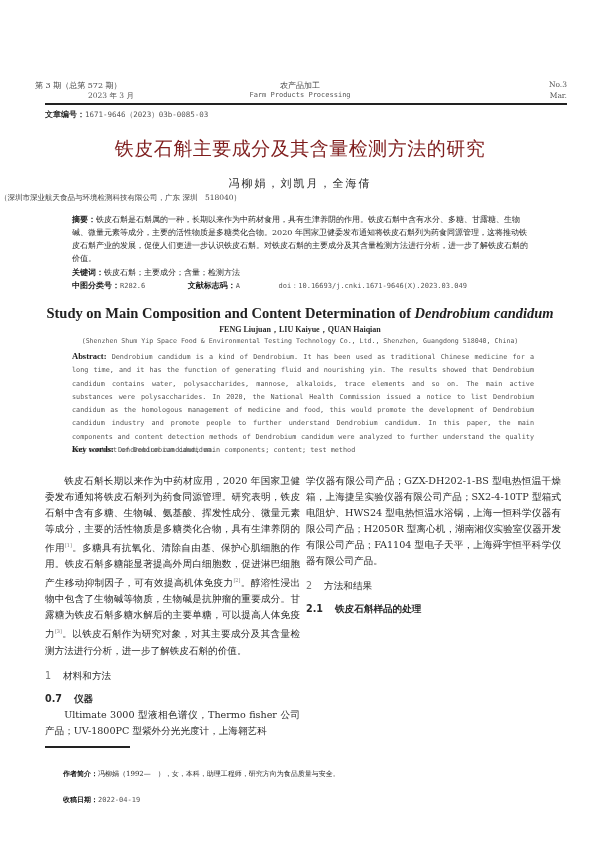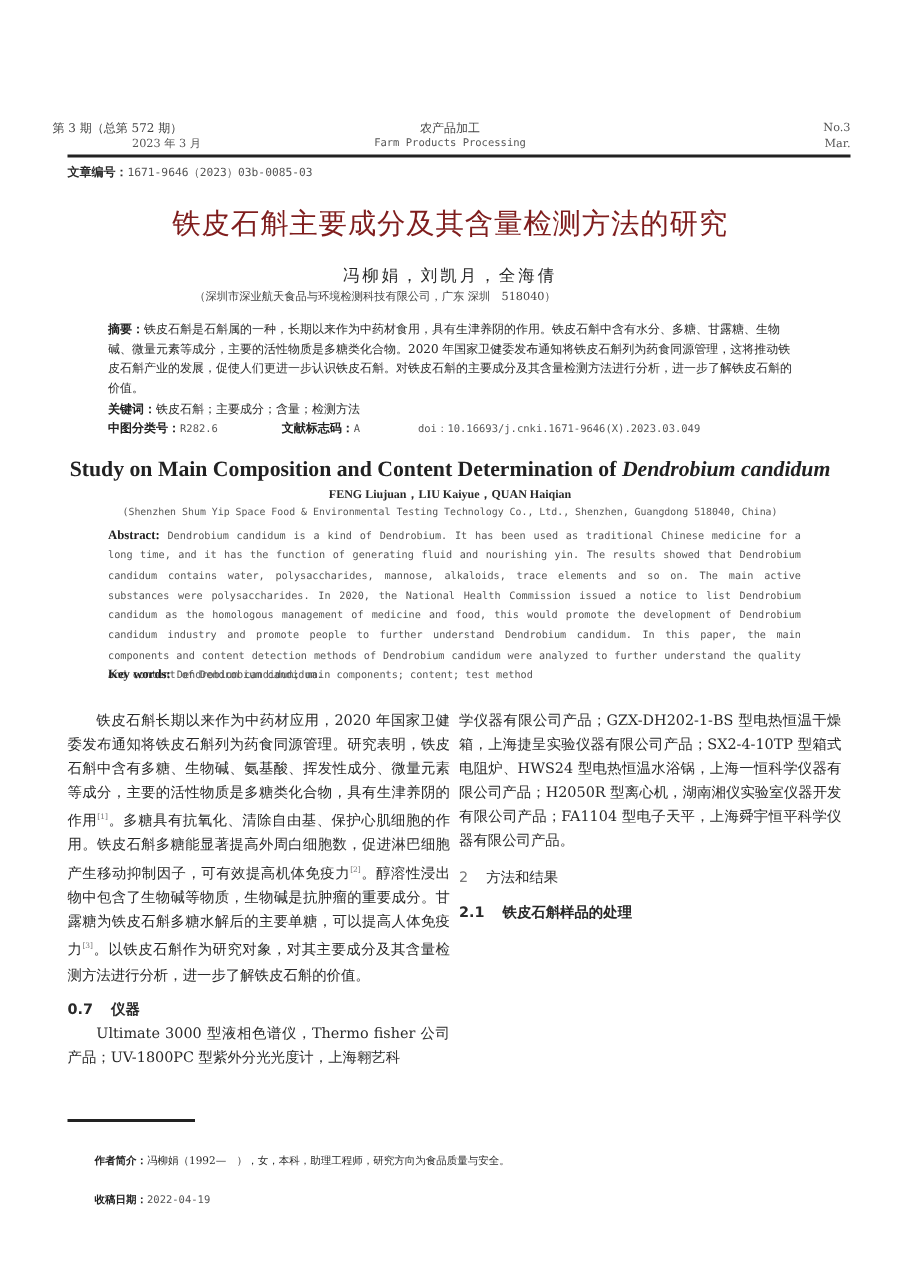--- a/index.html
+++ b/index.html
@@ -11,21 +11,21 @@
   .hdr-c1 { left:0; width:600px; text-align:center; top:80px; font-size:8px; color:#444; }
   .hdr-c2 { left:0; width:600px; text-align:center; top:91px; font-size:7px; color:#555; font-family:"DejaVu Sans Mono", monospace; }
   .hdr-r1 { right:33px; top:80px; font-size:7.5px; color:#555; }
   .hdr-r2 { right:33px; top:91px; font-size:7.5px; color:#555; }
   .hdr-rule { left:45px; top:103px; width:522px; height:2px; background:#222; }
   .artno { left:45px; top:109px; font-size:8px; }
   .artno b { font-family:"DejaVu Sans", sans-serif; }
   .artno span.mono { font-family:"DejaVu Sans Mono", monospace; color:#555; font-size:7.5px; }
   .title-cn { left:0; width:600px; text-align:center; top:136px; font-family:"DejaVu Sans", sans-serif; font-size:19px; color:#7f1d1d; letter-spacing:0.5px; }
   .authors-cn { left:0; width:600px; text-align:center; top:176px; font-size:11px; letter-spacing:2px; }
-  .affil-cn { left:0; width:500px; text-align:center; top:193px; font-size:7.5px; color:#444; }
+  .affil-cn { left:0; width:500px; top:193px; font-size:7.5px; color:#444; }
   .block { left:72px; width:462px; font-size:8px; line-height:13px; }
   .lbl { font-family:"DejaVu Sans", sans-serif; font-weight:bold; color:#222; }
   .mono { font-family:"DejaVu Sans Mono", monospace; font-size:7px; color:#555; }
   .title-en { left:0; width:600px; text-align:center; top:305px; font-family:"Liberation Serif", serif; font-size:14.5px; font-weight:bold; color:#222; }
   .title-en i { font-style:italic; }
   .authors-en { left:0; width:600px; text-align:center; top:324px; font-family:"Liberation Serif", serif; font-weight:bold; font-size:8px; }
   .affil-en { left:0; width:600px; text-align:center; top:337px; font-family:"DejaVu Sans Mono", monospace; font-size:6.6px; color:#555; }
   .en-block { left:72px; width:462px; font-size:6.8px; line-height:13.3px; font-family:"DejaVu Sans Mono", monospace; color:#555; text-align:justify; }
   .en-lbl { font-family:"Liberation Serif", serif; font-weight:bold; font-size:8.5px; color:#222; }
   .col { width:255px; font-size:9.6px; line-height:16px; text-align:justify; color:#2a2a2a; }
@@ -80,20 +80,21 @@
 
 <div class="abs en-block" style="top:350px;">
   <span class="en-lbl">Abstract:</span> <span>Dendrobium candidum is a kind of Dendrobium. It has been used as traditional Chinese medicine for a long time, and it has the function of generating fluid and nourishing yin. The results showed that Dendrobium candidum contains water, polysaccharides, mannose, alkaloids, trace elements and so on. The main active substances were polysaccharides. In 2020, the National Health Commission issued a notice to list Dendrobium candidum as the homologous management of medicine and food, this would promote the development of Dendrobium candidum industry and promote people to further understand Dendrobium candidum. In this paper, the main components and content detection methods of Dendrobium candidum were analyzed to further understand the quality and content of Dendrobium candidum.</span>
 </div>
 <div class="abs en-block" style="top:443px;">
   <span class="en-lbl">Key words:</span> <span>Dendrobium candidum; main components; content; test method</span>
 </div>
 
 <div class="abs col col-l" style="top:473px;">
   <div class="indent"><span>铁皮石斛长期以来作为中药材应用，2020 年国家卫健委发布通知将铁皮石斛列为药食同源管理。研究表明，铁皮石斛中含有多糖、生物碱、氨基酸、挥发性成分、微量元素等成分，主要的活性物质是多糖类化合物，具有生津养阴的作用</span><sup>[1]</sup><span>。多糖具有抗氧化、清除自由基、保护心肌细胞的作用。铁皮石斛多糖能显著提高外周白细胞数，促进淋巴细胞产生移动抑制因子，可有效提高机体免疫力</span><sup>[2]</sup><span>。醇溶性浸出物中包含了生物碱等物质，生物碱是抗肿瘤的重要成分。甘露糖为铁皮石斛多糖水解后的主要单糖，可以提高人体免疫力</span><sup>[3]</sup><span>。以铁皮石斛作为研究对象，对其主要成分及其含量检测方法进行分析，进一步了解铁皮石斛的价值。</span></div>
+  <div class="sec1" style="margin-top:9px;"><span class="num">1</span><span>材料和方法</span></div>
   <div class="sec2" style="margin-top:7px;"><span class="num">0.7</span><span>仪器</span></div>
   <div class="indent">Ultimate 3000 型液相色谱仪，Thermo fisher 公司产品；UV-1800PC 型紫外分光光度计，上海翱艺科</div>
 </div>
 
 <div class="abs col col-r" style="top:473px;">
   <div>学仪器有限公司产品；GZX-DH202-1-BS 型电热恒温干燥箱，上海捷呈实验仪器有限公司产品；SX2-4-10TP 型箱式电阻炉、HWS24 型电热恒温水浴锅，上海一恒科学仪器有限公司产品；H2050R 型离心机，湖南湘仪实验室仪器开发有限公司产品；FA1104 型电子天平，上海舜宇恒平科学仪器有限公司产品。</div>
   <div class="sec1" style="margin-top:9px;"><span class="num">2</span><span>方法和结果</span></div>
   <div class="sec2" style="margin-top:7px;"><span class="num">2.1</span><span>铁皮石斛样品的处理</span></div>
 </div>
 

